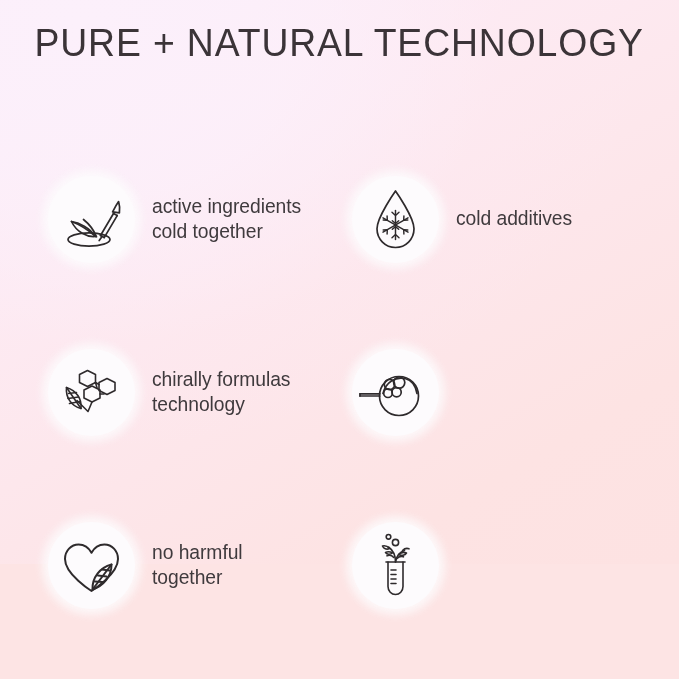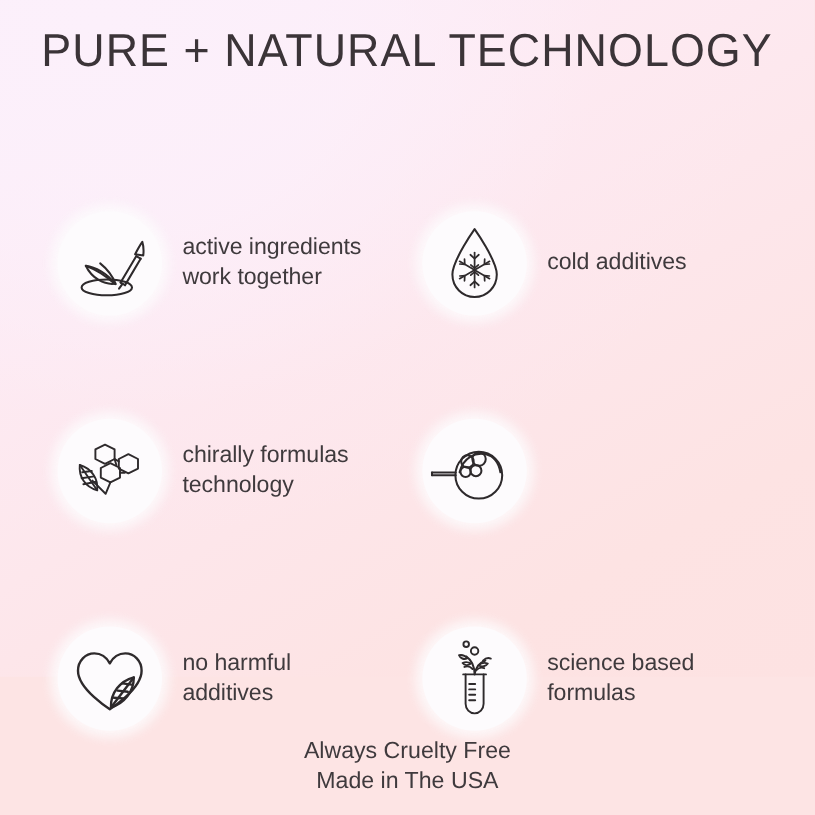--- a/index.html
+++ b/index.html
@@ -137,21 +137,21 @@
 
             <path d="M52.5 59.5 L65.5 37.5"></path>
             <path d="M56.2 61.6 L69.2 39.6"></path>
             <path d="M52.5 59.5 L56.2 61.6"></path>
             <path d="M65.5 37.5 L69.2 39.6"></path>
             <path d="M64.6 35.9 C66.2 32.8 69.2 27.6 70.6 25.6 C71.3 27.9 71.8 33.4 71.4 36.9 Z"></path>
             <path d="M54.1 60.6 L51.2 64.6"></path>
           </svg>
         </div>
         <div class="feature-label">active ingredients
-work together</div>
+cold together</div>
       </div>
 
       <div class="cell col-right">
         <div class="icon-circle">
           <svg viewBox="0 0 87 87" fill="none" stroke="#2e2a2c" stroke-width="1.7" stroke-linecap="round" stroke-linejoin="round">
 
             <path d="M43.5 15 C43.5 15 25 41 25 52.8 C25 63.2 33.3 71.5 43.5 71.5 C53.7 71.5 62 63.2 62 52.8 C62 41 43.5 15 43.5 15 Z"></path>
 
             <g stroke-width="1.45">
               <path d="M43.5 34.5 L43.5 63.5"></path>
@@ -232,21 +232,21 @@
           <svg viewBox="0 0 87 87" fill="none" stroke="#2e2a2c" stroke-width="2" stroke-linecap="round" stroke-linejoin="round">
 
             <path d="M43.5 69 C43.5 69 17 52.5 17 37 C17 28.6 23.2 22.5 30.6 22.5 C36.2 22.5 40.8 25.8 43.5 30.8 C46.2 25.8 50.8 22.5 56.4 22.5 C63.8 22.5 70 28.6 70 37 C70 52.5 43.5 69 43.5 69 Z"></path>
 
             <path d="M63.5 42.5 C63.5 54.5 55.5 64 44.5 67.5 C44 55.5 52 45.5 63.5 42.5 Z"></path>
             <path d="M63.5 42.5 L44.5 67.5"></path>
             <path d="M61.5 48.5 L54.0 47.5 M58.5 54.5 L50.0 53.5 M54.5 60.0 L47.0 59.5"></path>
           </svg>
         </div>
         <div class="feature-label">no harmful
-additives</div>
+together</div>
       </div>
 
       <div class="cell col-right">
         <div class="icon-circle">
           <svg viewBox="0 0 87 87" fill="none" stroke="#2e2a2c" stroke-width="1.6" stroke-linecap="round" stroke-linejoin="round">
 
             <path d="M36 40 L36 64.5 C36 69 39.4 72.5 43.5 72.5 C47.6 72.5 51 69 51 64.5 L51 40"></path>
             <path d="M34 40 L53 40"></path>
 
             <path d="M39 48 L44 48 M39 52.5 L44 52.5 M39 57 L44 57 M39 61.5 L44 61.5"></path>
@@ -259,24 +259,20 @@
             <path d="M41.8 35.5 C40 33.5 37 33 35 33.8"></path>
 
             <path d="M46.8 32.5 C49 30.5 52 30 54.5 31 C53 33.3 49.5 34 46.8 32.5 Z"></path>
             <path d="M50.5 28.5 C52.5 26.5 55 26 57 26.8"></path>
             <path d="M45 36.5 C46.8 34.5 49.5 34 51.5 34.8"></path>
 
             <circle cx="43.5" cy="20.5" r="3.1"></circle>
             <circle cx="36.5" cy="14.8" r="2.3"></circle>
           </svg>
         </div>
-        <div class="feature-label">science based
-formulas</div>
       </div>
 
     </div>
 
   </div>
 
-  <div class="footer">Always Cruelty Free
-Made in The USA</div>
 
 </div>
 
 </body></html>

